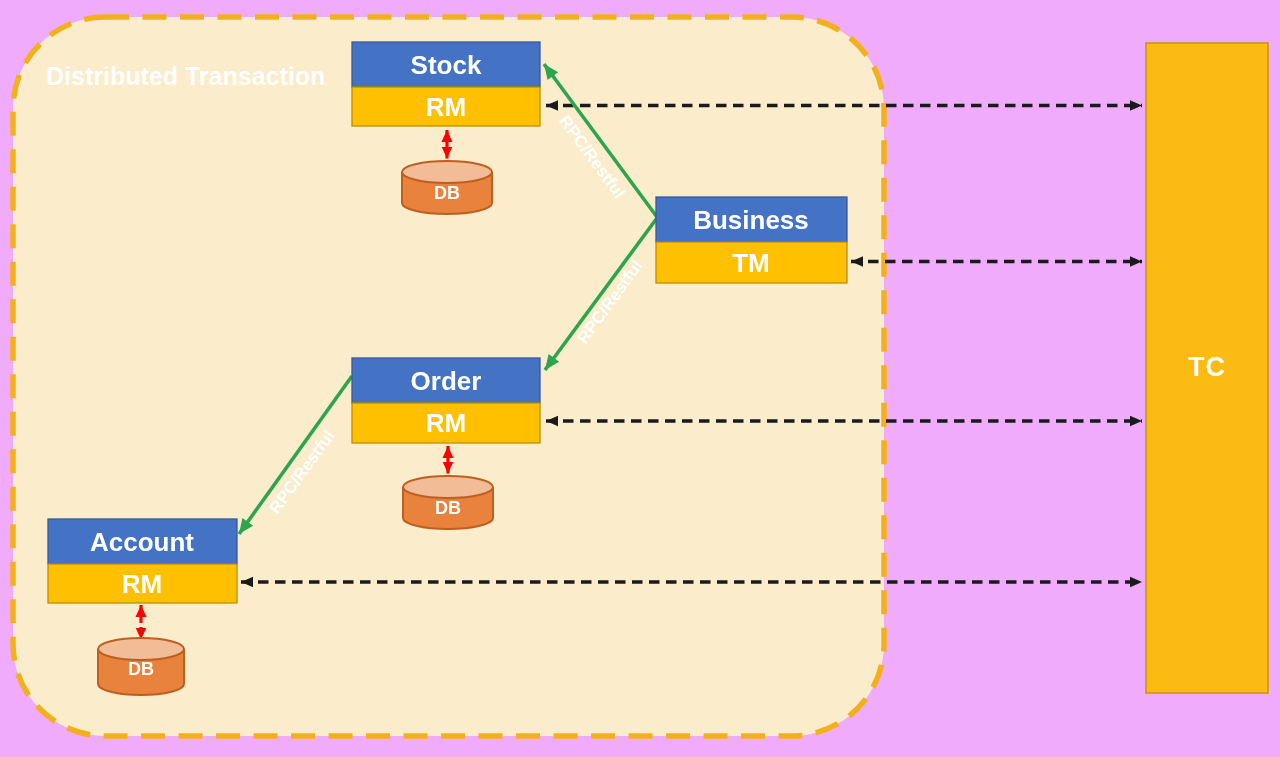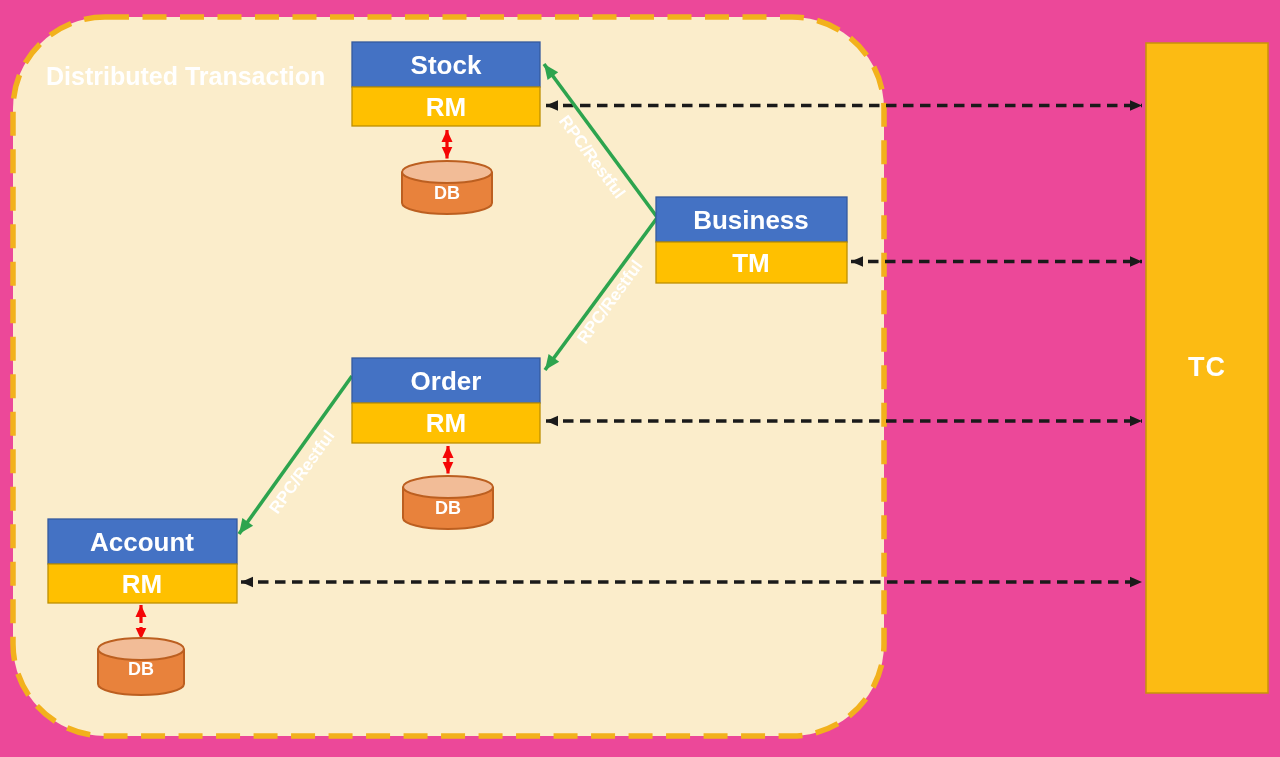--- a/index.html
+++ b/index.html
@@ -1,20 +1,20 @@
 <!DOCTYPE html>
 <html><head>
 <meta charset="utf-8">
 <style>
   html, body { margin: 0; padding: 0; background: #ffffff; }
   .stage {
     position: relative;
     width: 1280px;
     height: 757px;
-    background: #ec4899;
+    background: #f0abfc;
     overflow: hidden;
   }
   svg text {
     font-family: "Liberation Sans", sans-serif;
     font-weight: 700;
     fill: #ffffff;
   }
   .t-title { font-size: 25px; }
   .t-svc   { font-size: 26px; }
   .t-role  { font-size: 26px; }

